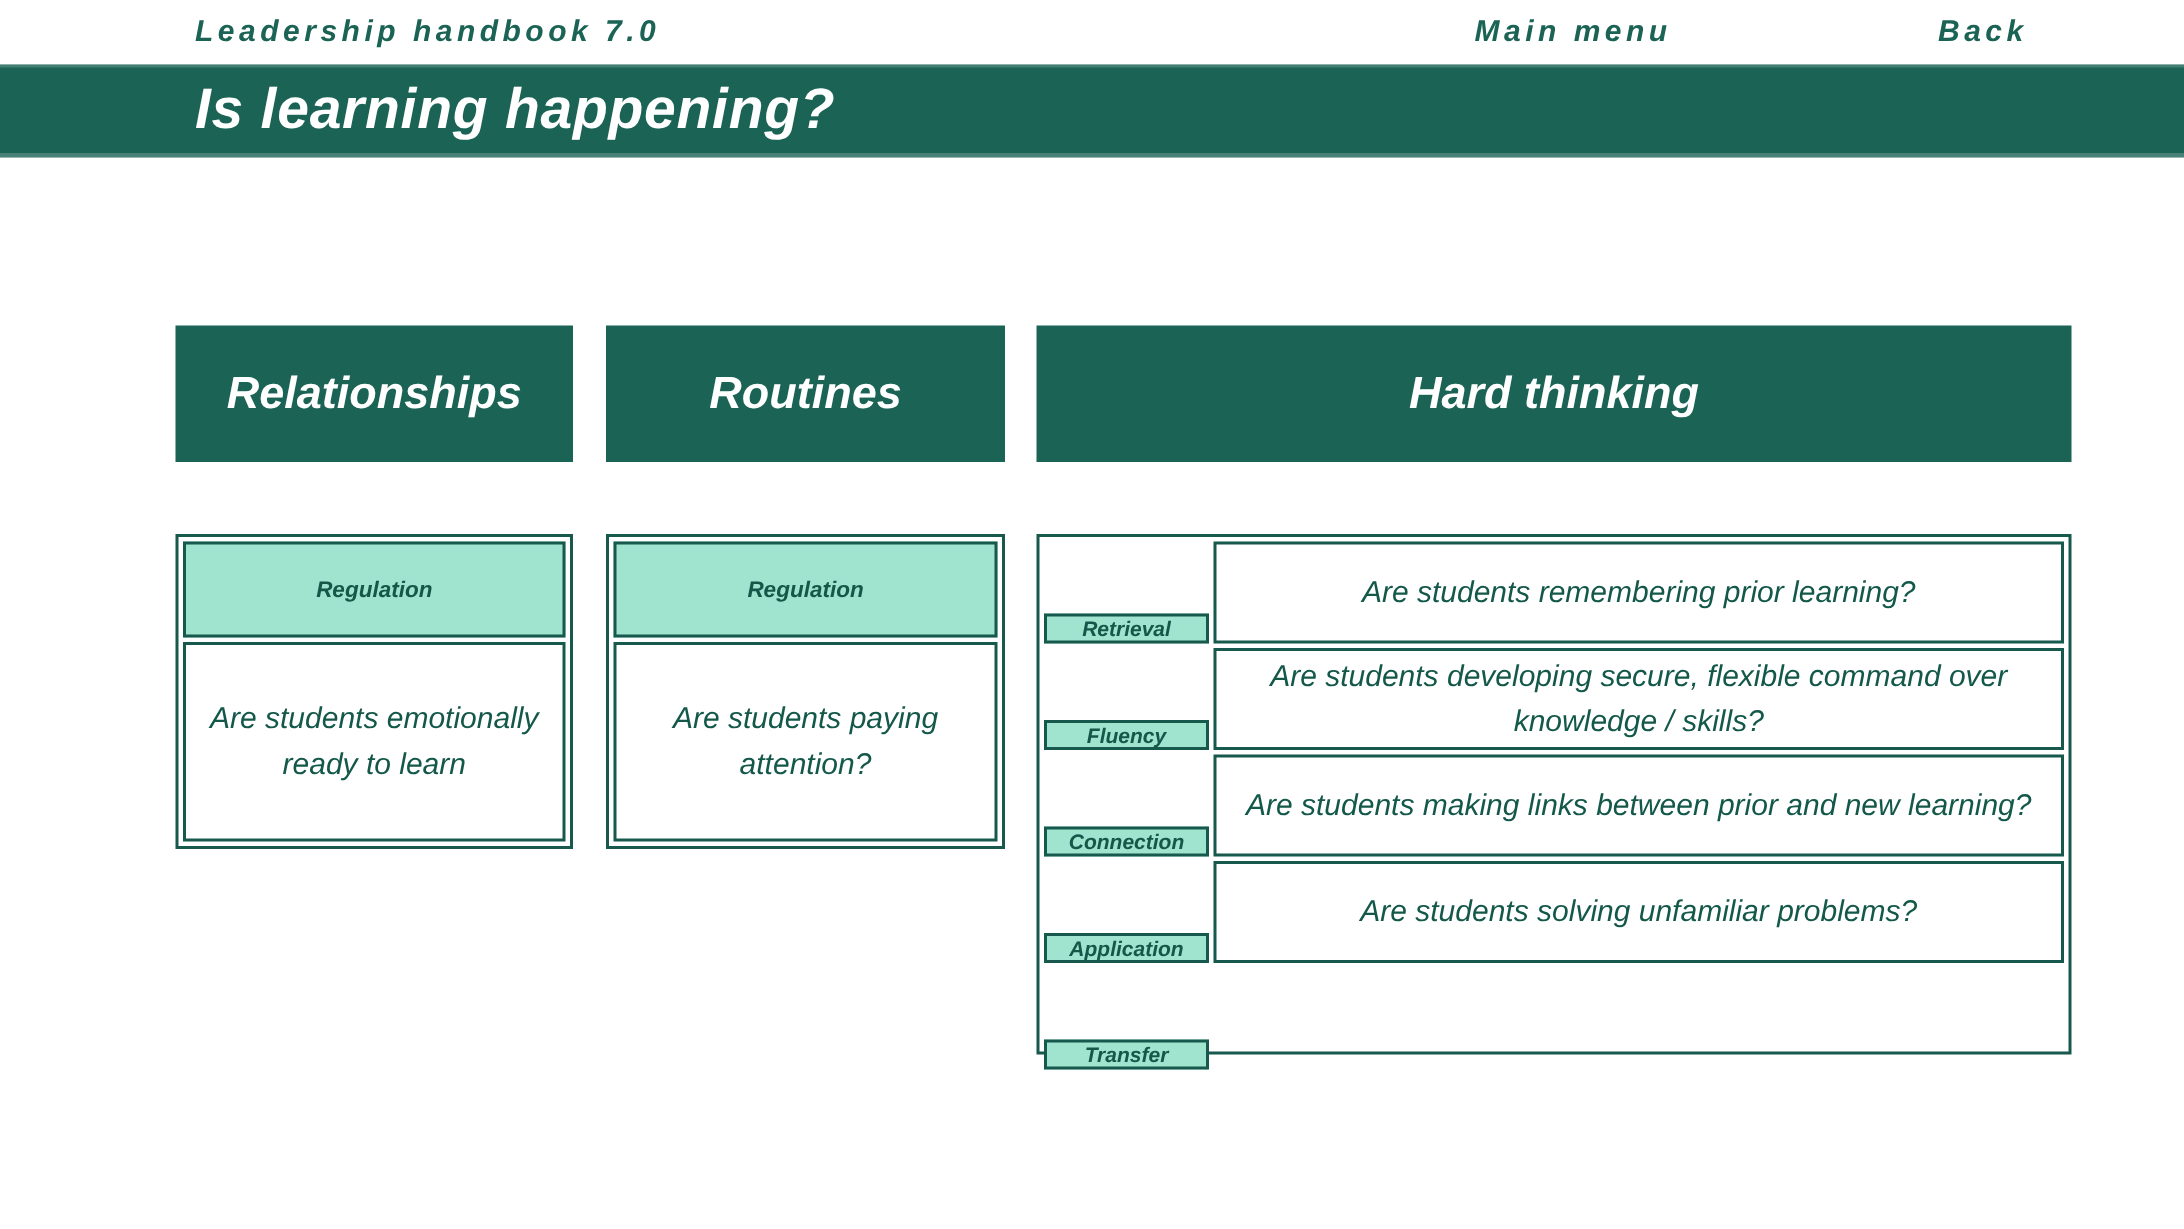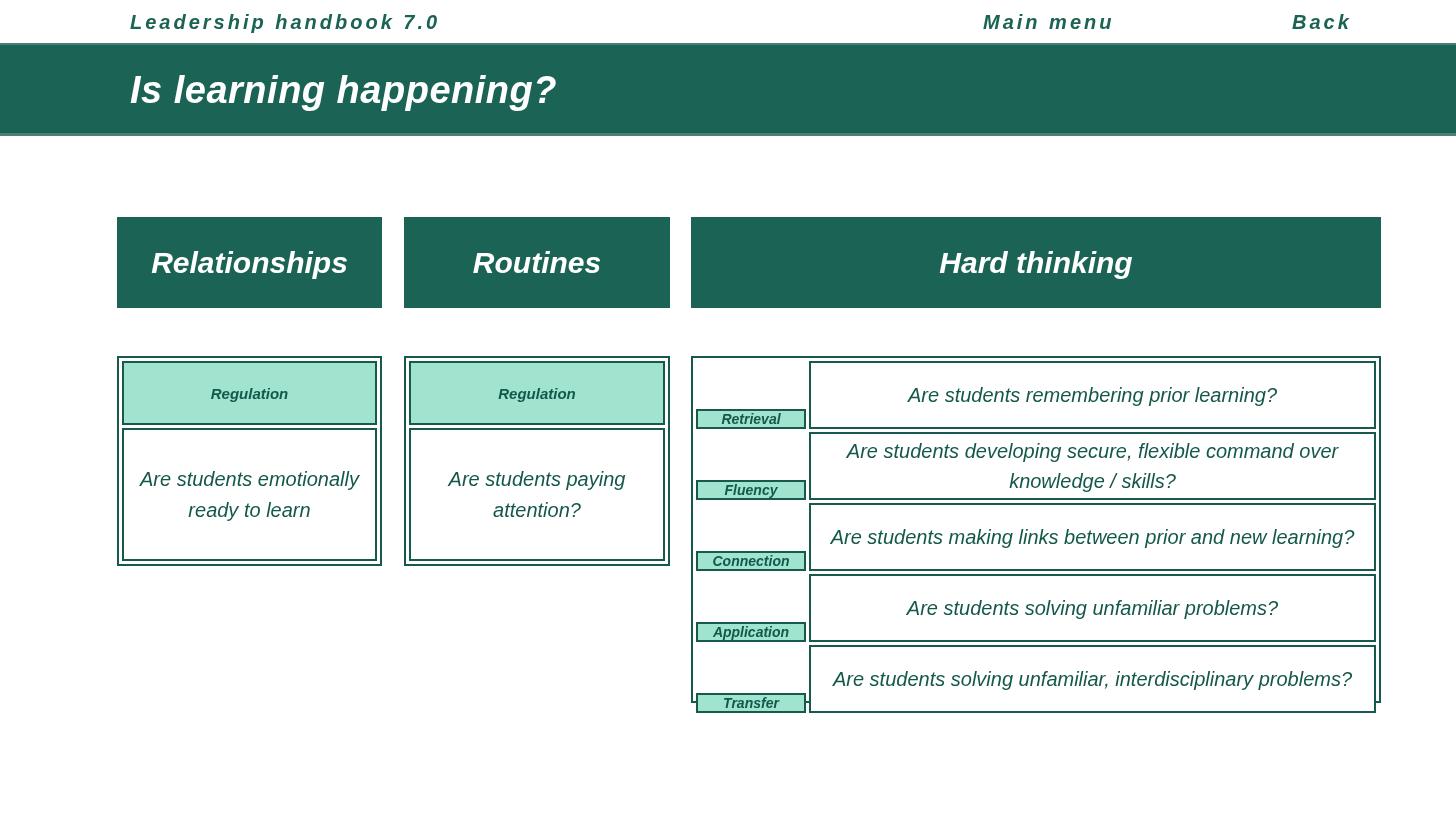--- a/index.html
+++ b/index.html
@@ -31,21 +31,21 @@
   .nav-link{
     position:absolute; top:50%; transform:translateY(-50%);
     color:var(--green); font-size:20px; font-weight:bold; letter-spacing:3px;
     white-space:nowrap; cursor:pointer; text-decoration:none;
   }
   .nav-link.main-menu{ left:983px;text-align:center; }
   .nav-link.back{ left:1292px; }
 
   
   .title-band{
-    position:absolute; top:43px; left:0; width:1456px; height:93px;
+    position:absolute; top:43px; left:0; width:1456px; height:62px;
     background:var(--green);
     box-shadow: inset 0 2px 0 rgba(255,255,255,0.18), inset 0 -3px 0 rgba(255,255,255,0.20);
   }
   .title-band h1{
     position:absolute; left:130px; top:50%; transform:translateY(-50%);
     color:var(--white); font-size:38px; font-weight:bold; white-space:nowrap;
     letter-spacing:0.5px;
   }
 
   
@@ -128,14 +128,13 @@
   <div class="cell label">Fluency</div>
   <div class="cell question">Are students developing secure, flexible command over knowledge / skills?</div>
 
   <div class="cell label">Connection</div>
   <div class="cell question">Are students making links between prior and new learning?</div>
 
   <div class="cell label">Application</div>
   <div class="cell question">Are students solving unfamiliar problems?</div>
 
   <div class="cell label">Transfer</div>
-  <div class="cell question">Are students solving unfamiliar, interdisciplinary problems?</div>
 </div>
 
 </body></html>

